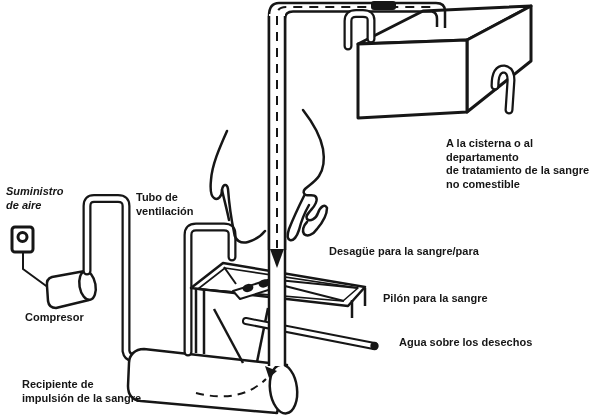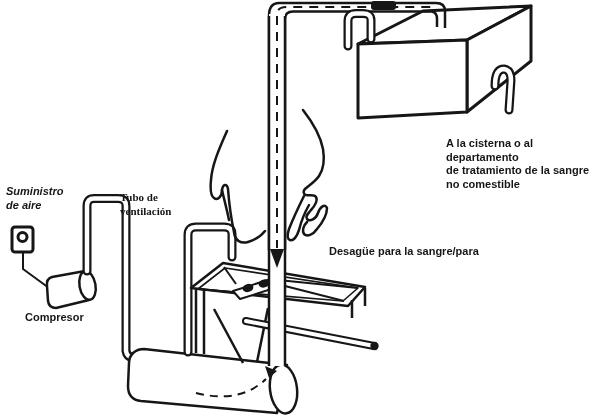--- a/index.html
+++ b/index.html
@@ -108,20 +108,24 @@
         <path d="M277,16 L277,248" stroke-width="2" stroke-dasharray="9 7"></path>
         <polygon points="270,249 284,249 277,268" fill="#161616" stroke="none"></polygon>
         <polygon points="265,366 277,371 269,378" fill="#161616" stroke="none"></polygon>
       </g>
 
     </g>
   </svg>
 
   <div class="lbl" style="left:6px;top:185px;font-style:italic;">Suministro
 de aire</div>
-  <div class="lbl" style="left:120px;top:191px;font-family:Liberation Serif, serif;">Tubo de
+  <div class="lbl" style="left:136px;top:191px;">Tubo de
 ventilación</div>
   <div class="lbl" style="left:25px;top:311px;">Compresor</div>
+  <div class="lbl" style="left:22px;top:378px;">Recipiente de
+impulsión de la sangre</div>
   <div class="lbl" style="left:446px;top:129px;margin-top:8px;">A la cisterna o al departamento
 de tratamiento de la sangre
 no comestible</div>
   <div class="lbl" style="left:329px;top:245px;">Desagüe para la sangre/para</div>
+  <div class="lbl" style="left:383px;top:292px;">Pilón para la sangre</div>
+  <div class="lbl" style="left:399px;top:336px;">Agua sobre los desechos</div>
 </div>
 
 </body></html>

